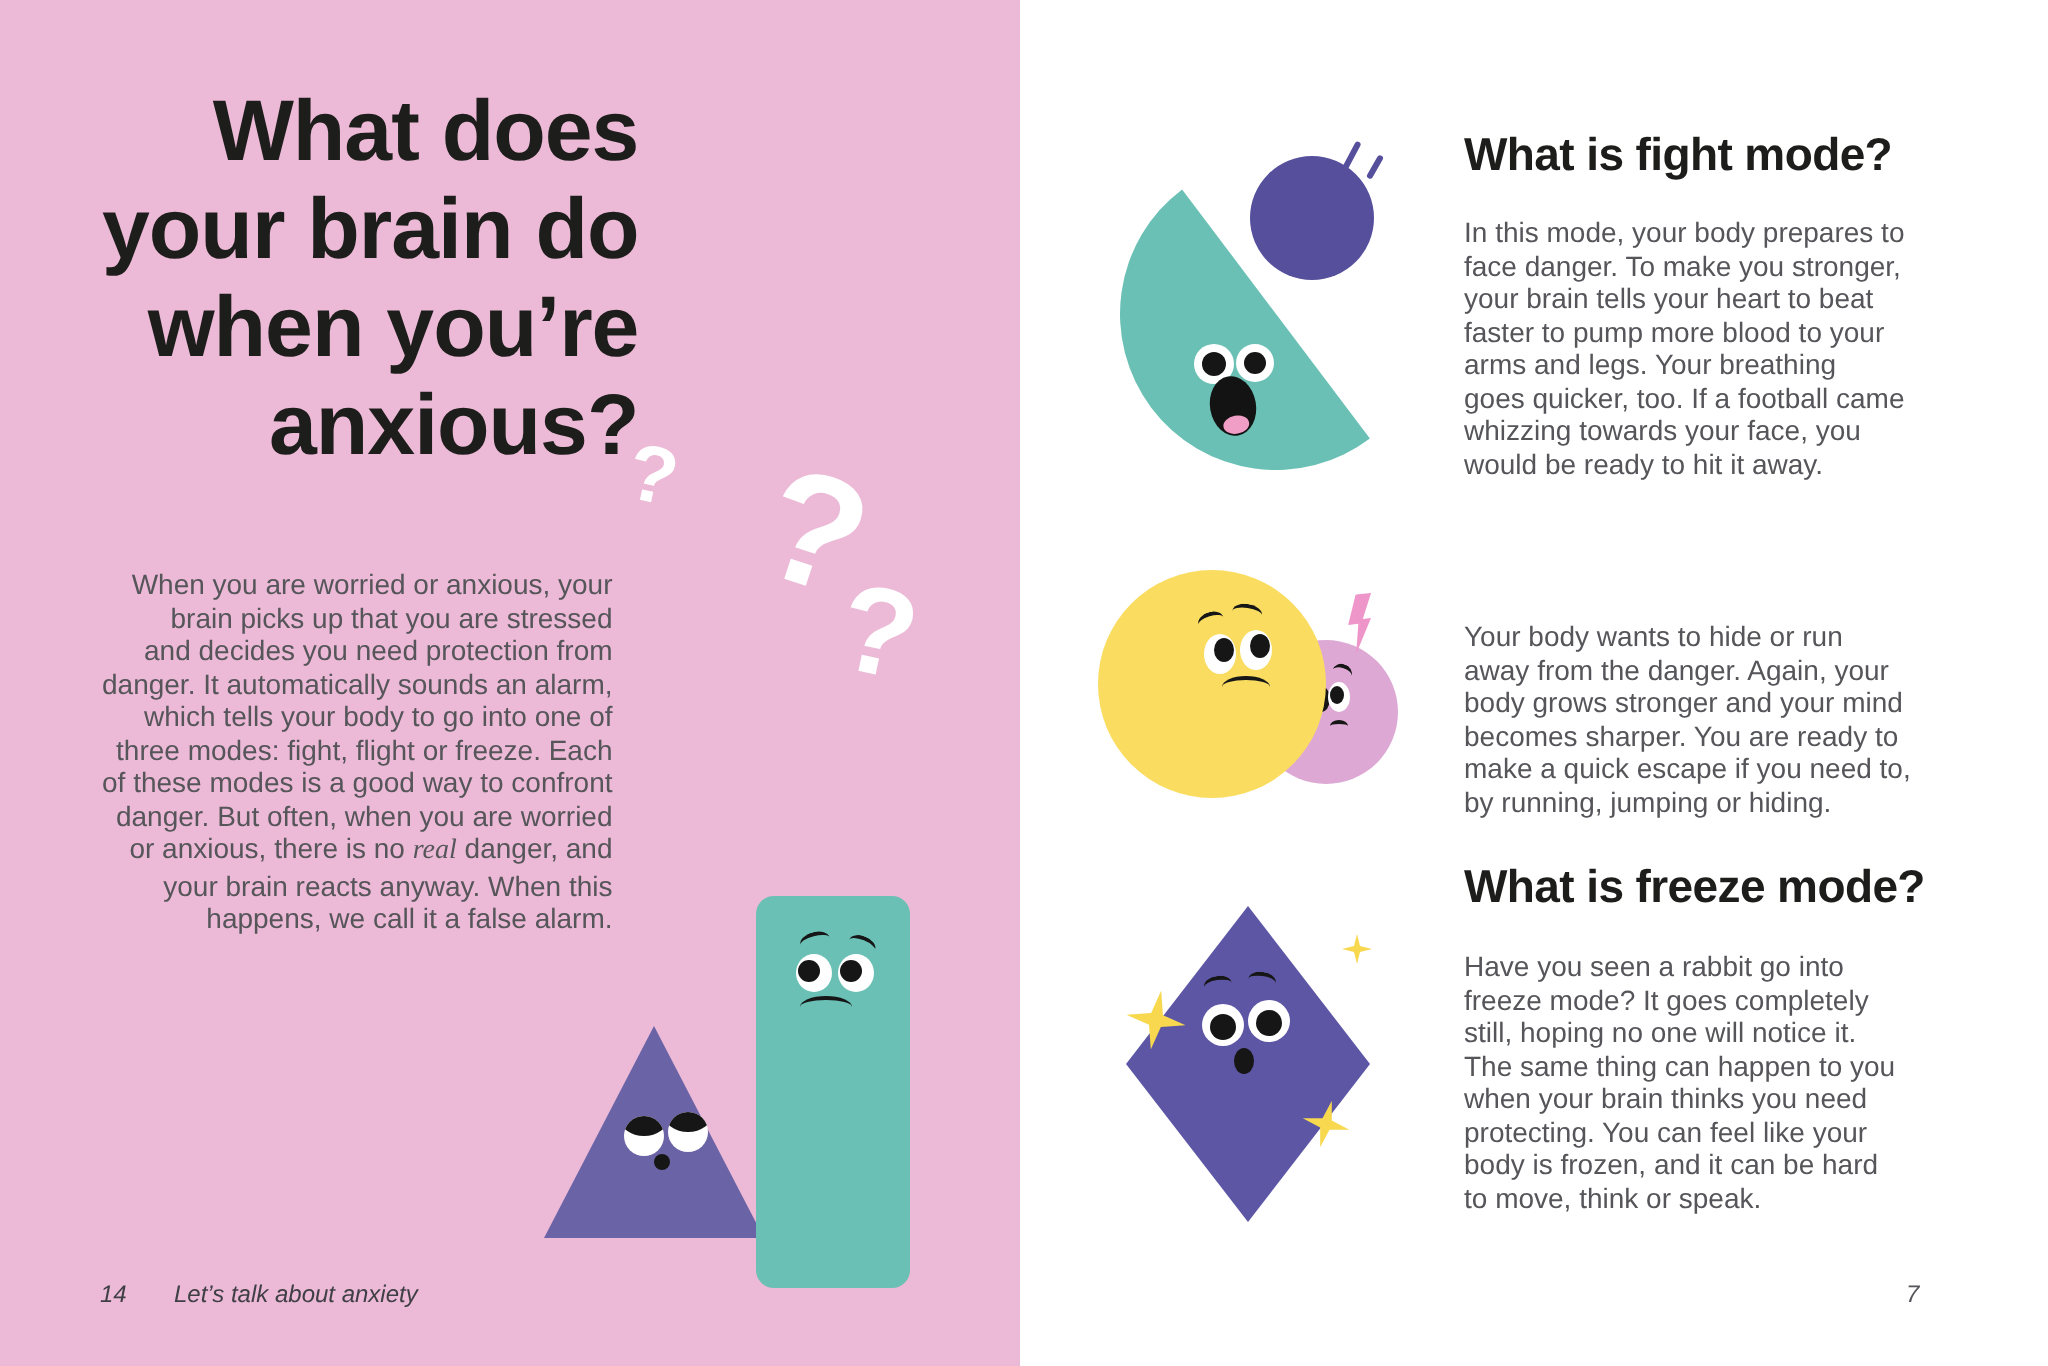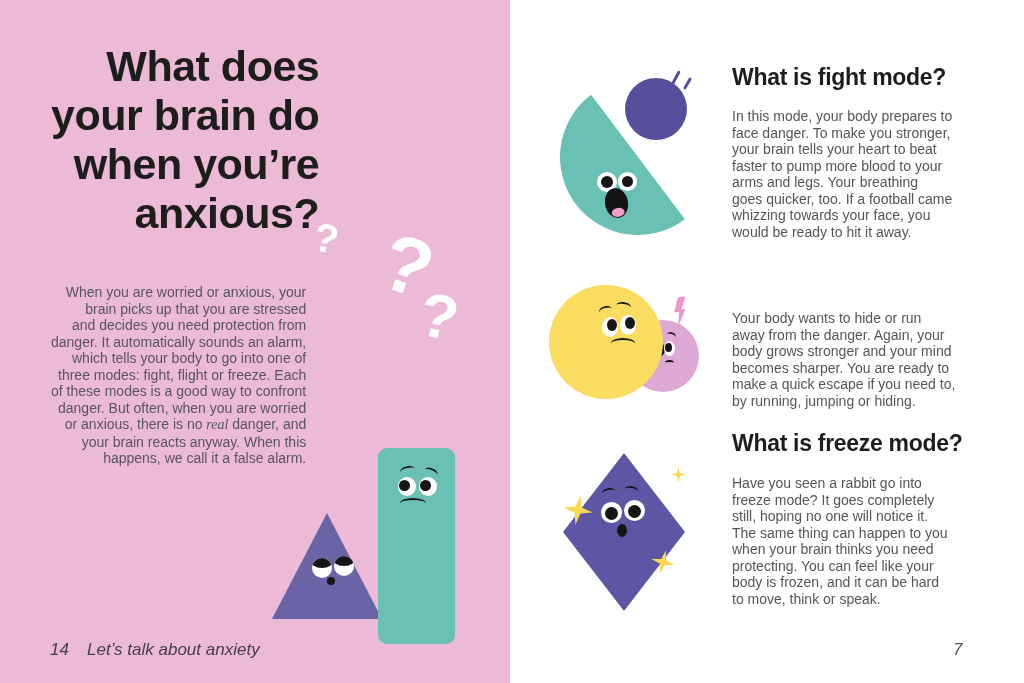--- a/index.html
+++ b/index.html
@@ -19,21 +19,21 @@
          letter-spacing:-0.5px;color:var(--heading-ink);}
   .body-copy{position:absolute;font-size:14px;line-height:16.5px;color:var(--body-ink);white-space:nowrap;}
   .body-copy em{font-style:italic;font-family:Liberation Serif, serif;}
   .left-body{left:51px;top:284px;}
 
   .qmark{position:absolute;color:#fff;font-weight:700;line-height:1;}
   .q1{left:314px;top:218px;font-size:40px;transform:rotate(12deg);}
   .q2{left:383px;top:226px;font-size:80px;transform:rotate(18deg);}
   .q3{left:420px;top:286px;font-size:62px;transform:rotate(12deg);}
 
-  .footer{position:absolute;top:640px;font-size:17px;font-style:italic;color:#3f3f45;}
+  .footer{position:absolute;top:640px;font-size:12px;font-style:italic;color:#3f3f45;}
   .f-num-left{left:50px;}
   .f-book{left:87px;}
   .f-num-right{left:953px;color:#55555a;}
 
   .char{position:absolute;}
   .eye{position:absolute;background:#fff;border-radius:50%;overflow:hidden;}
   .pupil{position:absolute;background:#161616;border-radius:50%;}
   .lid{position:absolute;left:-12%;top:-42%;width:124%;height:92%;background:#161616;border-radius:50%;}
   .brow{position:absolute;height:9px;border-top:2.6px solid #161616;border-radius:50%;}
   .frown{position:absolute;height:11px;border-top:2.8px solid #161616;border-radius:55% 55% 0 0;}

